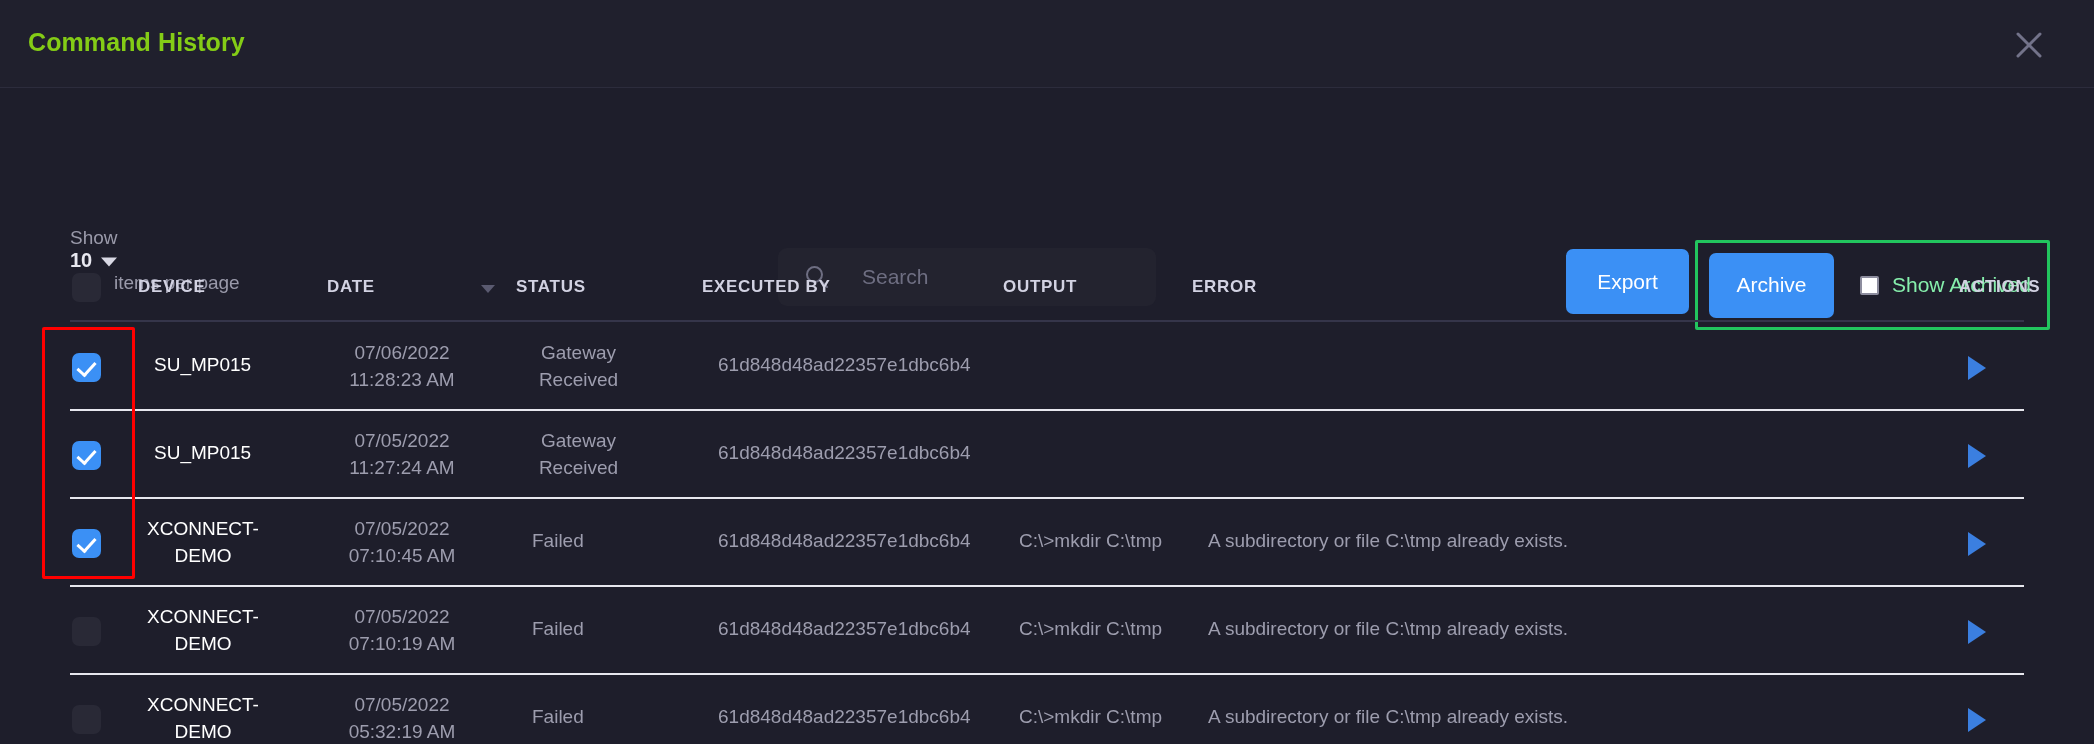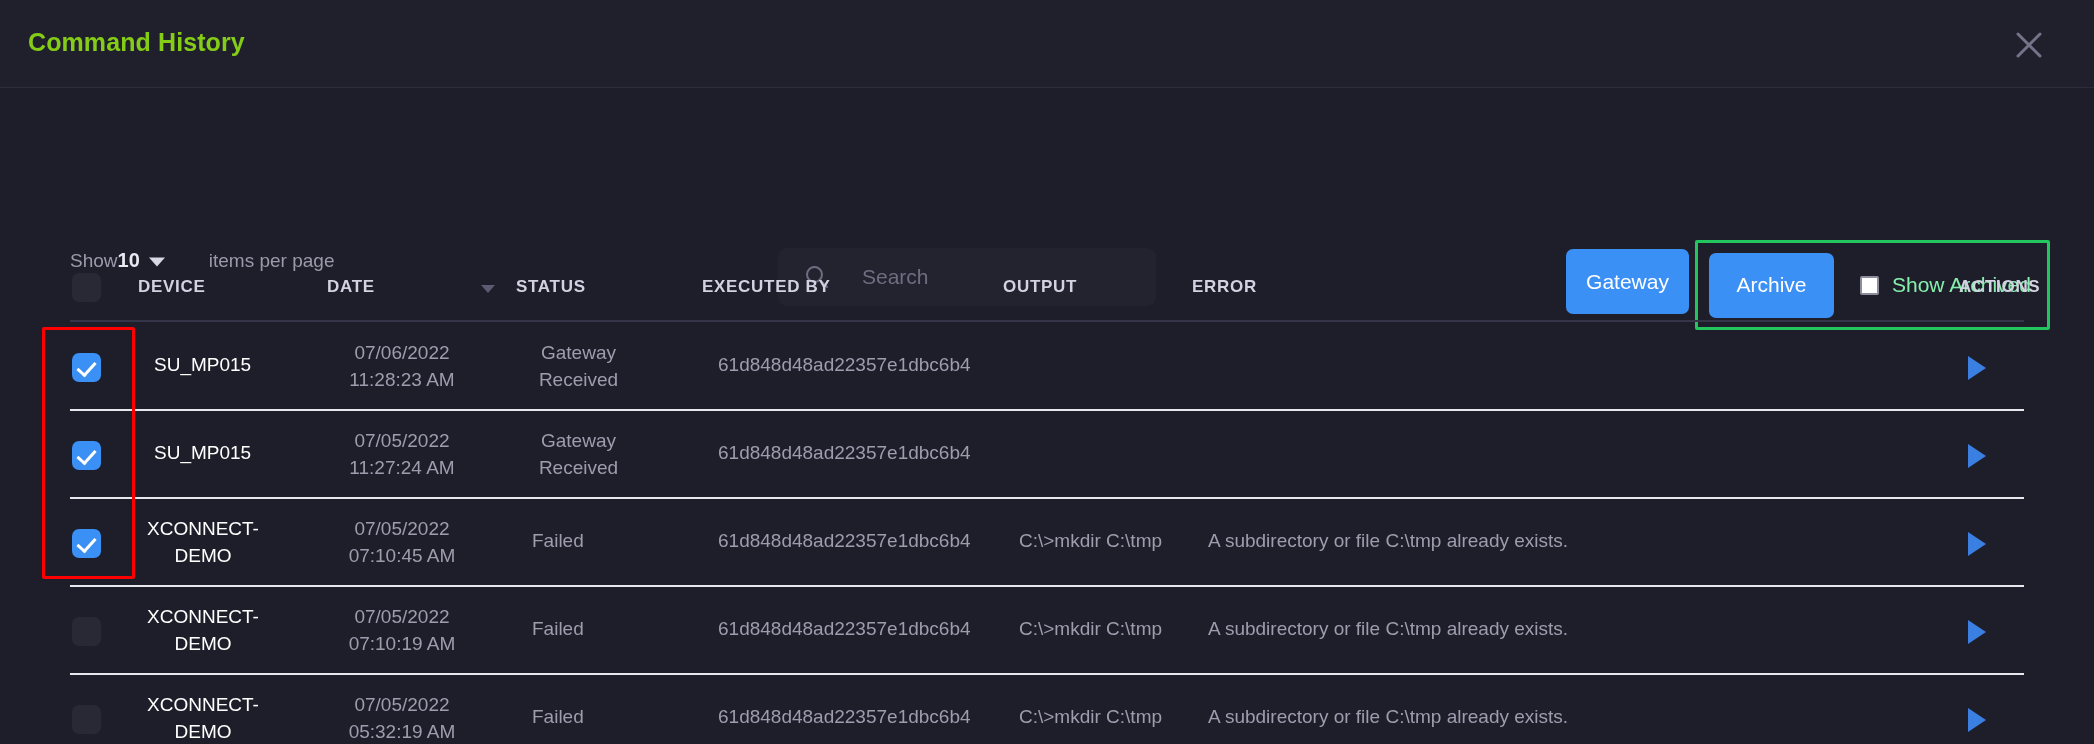--- a/index.html
+++ b/index.html
@@ -41,23 +41,23 @@
   
   .toolbar {
     position: relative;
     height: 120px;
   }
   .show-group {
     position: absolute;
     left: 70px;
     top: 172px;
     display: flex;
-    align-items: center;
     gap: 0;
     transform: translateY(-50%);
+    flex-direction: column;
   }
   .show-label {
     font-size: 19px;
     color: #9a9aaa;
   }
   .page-size-select {
     display: flex;
     align-items: center;
     gap: 9px;
     cursor: pointer;
@@ -317,21 +317,21 @@
   <div class="search-box">
     <span class="search-icon">
       <svg width="26" height="26" viewBox="0 0 26 26">
         <circle cx="10.5" cy="10.5" r="7.5" fill="none" stroke="#6e6e82" stroke-width="2"></circle>
         <line x1="16" y1="16" x2="23" y2="23" stroke="#6e6e82" stroke-width="2" stroke-linecap="round"></line>
       </svg>
     </span>
     <input class="search-input" type="text" placeholder="Search" style="">
   </div>
 
-  <button class="btn export-btn">Gateway</button>
+  <button class="btn export-btn">Export</button>
 
   <div class="archive-group">
     <button class="btn archive-btn">Archive</button>
     <div class="show-archived-wrap">
       <span class="sa-checkbox"></span>
       <span class="show-archived-label">Show Archived</span>
     </div>
   </div>
 </div>
 

